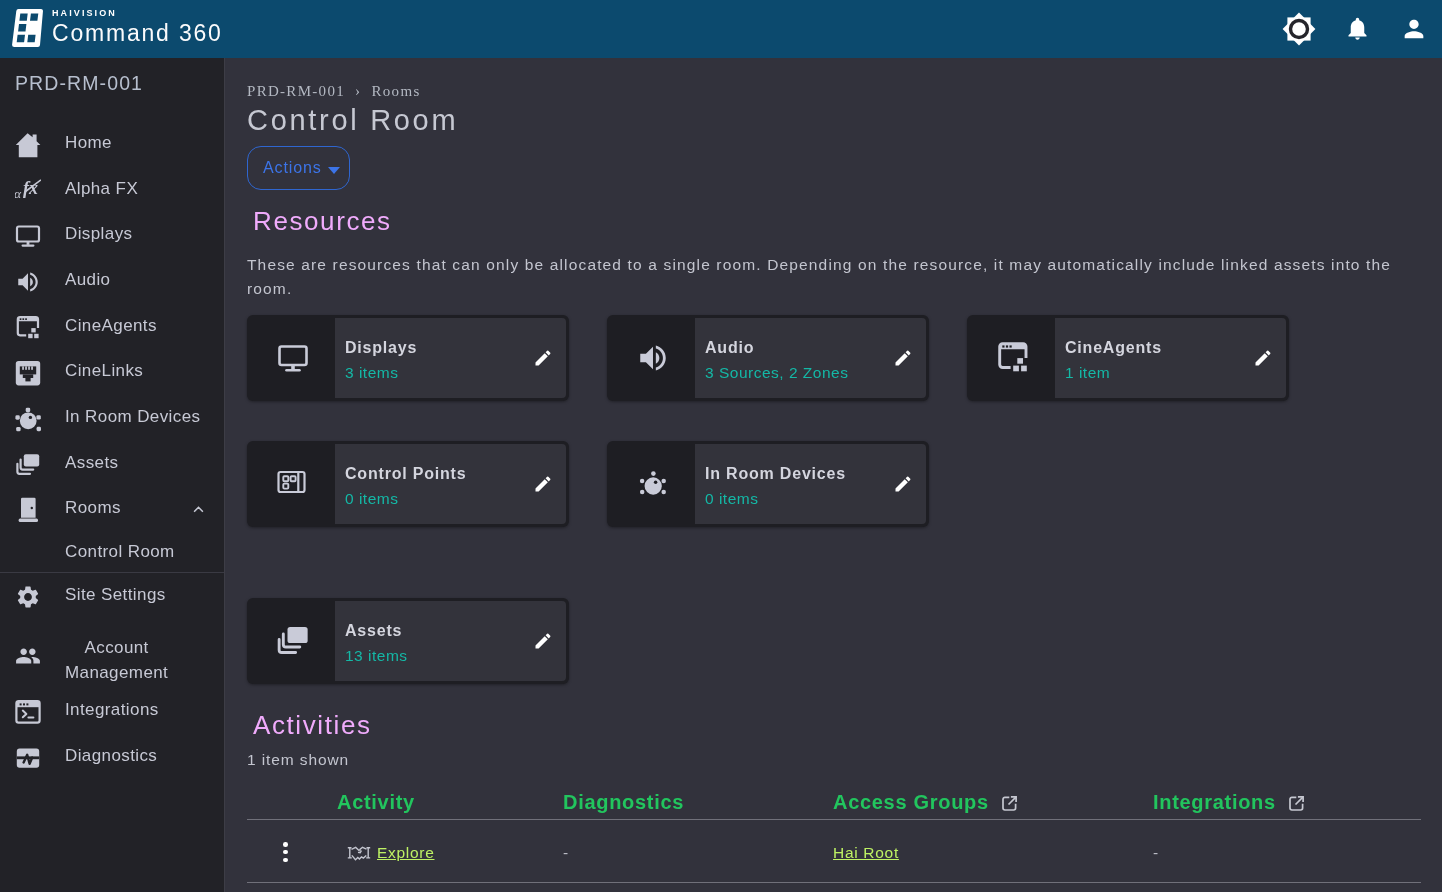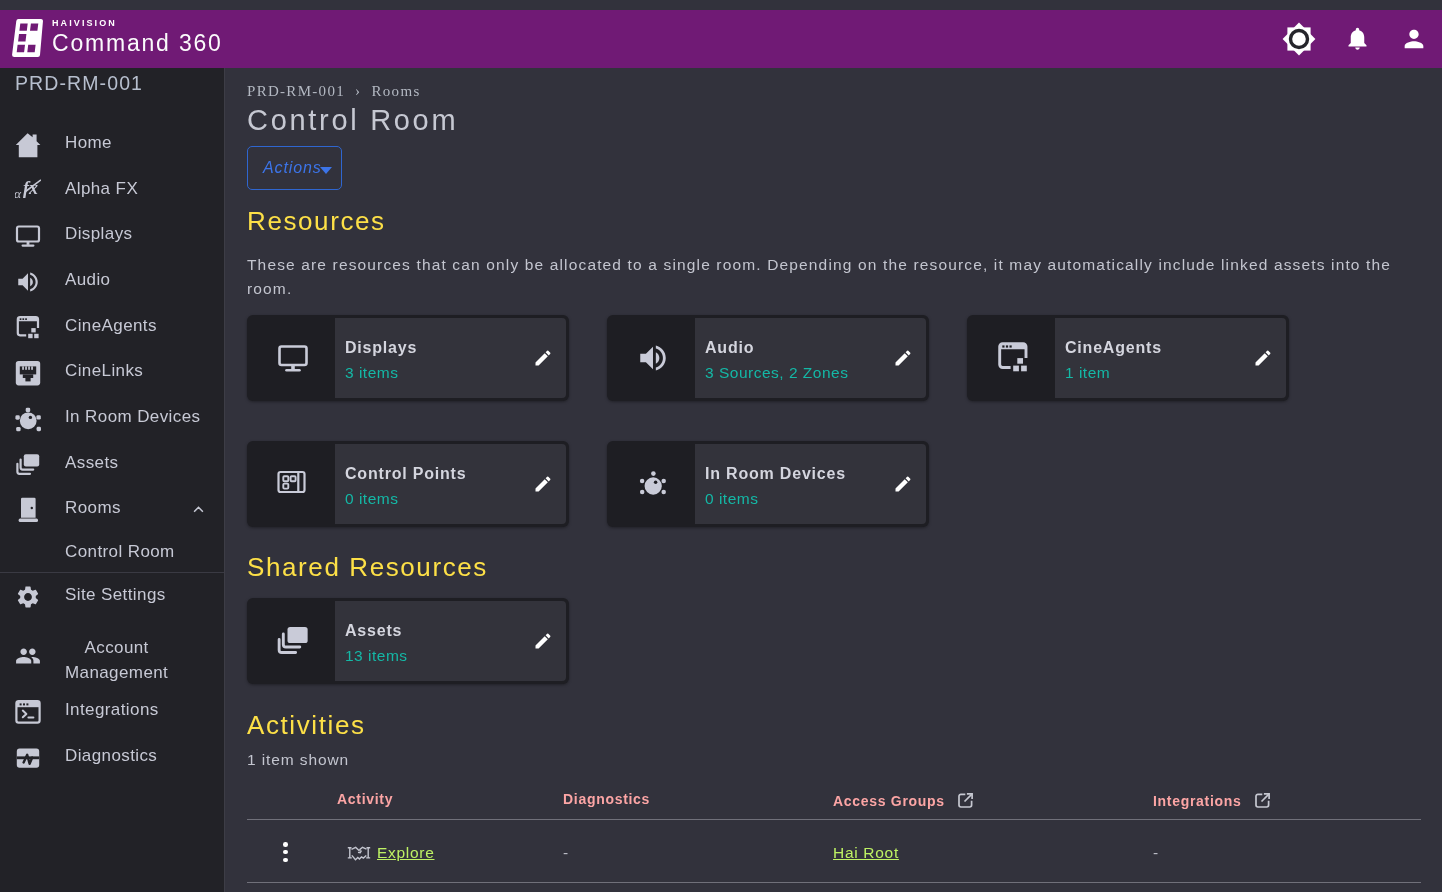--- a/index.html
+++ b/index.html
@@ -1,49 +1,49 @@
 <!DOCTYPE html>
 <html><head>
 <meta charset="utf-8">
 <style>
 * { margin:0; padding:0; box-sizing:border-box; }
 html,body { width:1442px; height:892px; overflow:hidden; background:#32323c;
   font-family:"Liberation Sans", sans-serif; }
 
-#header { position:absolute; left:0; top:10px; width:1442px; height:58px; background:#701a75; z-index:5; }
+#header { position:absolute; left:0; top:0; width:1442px; height:58px; background:#0c4a6e; z-index:5; }
 #logo { position:absolute; left:12px; top:9px; }
 #brand { position:absolute; left:52px; top:8px; color:#fff; }
 #brand .hv { font-size:9px; font-weight:bold; letter-spacing:2.1px; }
 #brand .cmd { font-size:23px; font-weight:400; letter-spacing:1.8px; margin-top:2px; color:#fbfbfc;}
 .hicon { position:absolute; top:0; color:#fff; }
 
 #sidebar { position:absolute; left:0; top:58px; width:225px; height:834px;
   background:#222227; border-right:1px solid #3d3d46; }
 #sbtitle { position:absolute; left:15px; top:14px; font-size:19.5px; color:#b7bfce; letter-spacing:1.1px; }
 .nav { position:absolute; left:0; width:224px; height:46px; color:#c7c9d5; }
 .nav .ic { position:absolute; left:15px; top:10px; width:26px; height:26px; }
 .nav .lb { position:absolute; left:65px; top:11px; font-size:17px; letter-spacing:0.4px; white-space:nowrap; }
 #divider { position:absolute; left:0; top:514px; width:224px; border-top:1px solid #3a3a43; }
 
 #content { position:absolute; left:225px; top:58px; width:1217px; height:834px; color:#c6c8d1; }
 .crumb { position:absolute; left:22px; top:25px; font-size:15px; letter-spacing:1.3px; color:#b3b8c2;font-family:Liberation Serif, serif; }
 .title { position:absolute; left:22px; top:46px; font-size:29px; letter-spacing:2.7px; color:#c6c8d2; }
-.actions { position:absolute; left:22px; top:88px; width:95px; height:44px; border:1px solid #2f66d0;
-  border-radius:5px; color:#3c74e8; font-size:16px; letter-spacing:0.9px;font-style:italic; }
-.h2 { position:absolute; left:22px; font-size:26px; letter-spacing:1.6px; color:#fde047; }
+.actions { position:absolute; left:22px; top:88px; width:103px; height:44px; border:1px solid #2f66d0;
+  border-radius:14px; color:#3c74e8; font-size:16px; letter-spacing:0.9px; }
+.h2 { position:absolute; left:28px; font-size:26px; letter-spacing:1.6px; color:#f0abfc; }
 .para { position:absolute; left:22px; top:195px; font-size:15.5px; letter-spacing:1.15px; line-height:23.5px; color:#c3c5cf; }
 .card { position:absolute; width:322px; height:86px; background:#1e1e23; border-radius:6px;
   box-shadow:0 1px 3px rgba(0,0,0,0.35); }
 .card .inner { position:absolute; left:88px; top:3px; right:3px; bottom:3px; background:#33333b; border-radius:0 4px 4px 0; }
 .card .cicon { position:absolute; left:29px; top:26px; width:34px; height:34px; color:#c9cbd8; }
 .card .ct { position:absolute; left:98px; top:24px; font-size:16px; font-weight:bold; letter-spacing:0.8px; color:#d4d5de; }
 .card .cs { position:absolute; left:98px; top:49px; font-size:15.5px; letter-spacing:0.5px; color:#14b8a6; }
 .card .pencil { position:absolute; right:16px; top:33px; width:20px; height:20px; color:#fff; }
 
-.thead { position:absolute; font-size:14px; font-weight:bold; letter-spacing:0.7px; color:#fca5a5; }
+.thead { position:absolute; font-size:20px; font-weight:bold; letter-spacing:0.7px; color:#22c55e; }
 .tcell { position:absolute; font-size:15.5px; letter-spacing:0.7px; color:#b9bbc4; }
 .tline { position:absolute; left:22px; width:1174px; border-top:1px solid #70707a; }
 a.blue { color:#bef264; text-decoration:underline; }
 .extlink { display:inline-block; vertical-align:-4px; margin-left:11px; color:#c6c8d1; }
 </style>
 </head>
 <body>
 
 <div id="header">
   <svg id="logo" width="31" height="38" viewBox="0 0 31 38">
@@ -297,21 +297,20 @@
             <path fill="none" stroke="currentColor" stroke-width="2.2" stroke-linecap="round" d="M2.4 11.8v8a2 2 0 0 0 2 2H15"></path>
           </g>
         </svg>
     <div class="ct">Assets</div>
         <div class="cs">13 items</div>
     <svg class="pencil" viewBox="0 0 24 24" width="20" height="20">
           <path fill="currentColor" d="M3 17.25V21h3.75L17.81 9.94l-3.75-3.75L3 17.25zM20.71 7.04c.39-.39.39-1.02 0-1.41l-2.34-2.34a.996.996 0 0 0-1.41 0l-1.83 1.83 3.75 3.75 1.83-1.83z"></path>
         </svg>
   </div>
     </div>
-  <div class="h2" style="top:494px;">Shared Resources</div>
   <div class="h2" style="top:652px;">Activities</div>
   <div class="tcell" style="left:22px; top:693px; color:#c3c5cf; letter-spacing:0.9px;">1 item shown</div>
 
   <div class="thead" style="left:112px; top:733px;">Activity</div>
   <div class="thead" style="left:338px; top:733px;">Diagnostics</div>
   <div class="thead" style="left:608px; top:733px;">Access Groups<svg class="extlink" width="19" height="19" viewBox="0 0 19 19" fill="none" stroke="currentColor" stroke-width="1.7">
         <path d="M9.3 3.4 H4.9 A1.9 1.9 0 0 0 3 5.3 V14.1 A1.9 1.9 0 0 0 4.9 16 H13.7 A1.9 1.9 0 0 0 15.6 14.1 V9.7"></path>
         <path d="M8.5 10.5 L15.9 3.1"></path>
         <path d="M10.9 2.9 H16.1 V8.1"></path>
       </svg></div>

